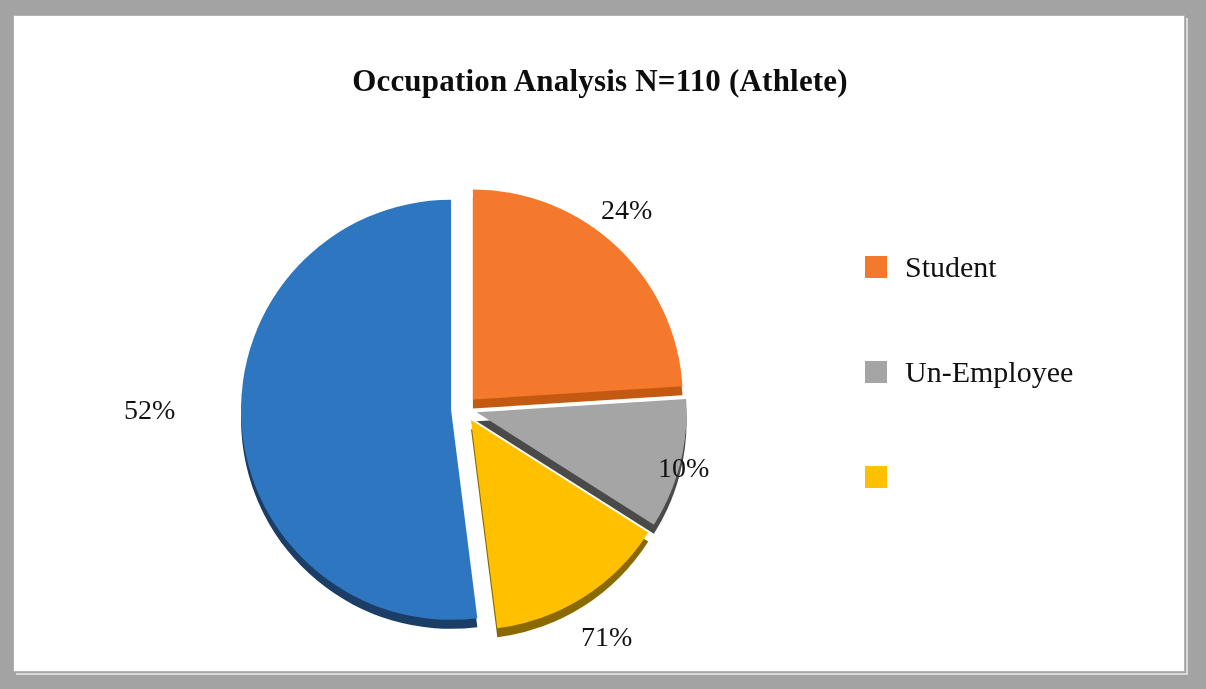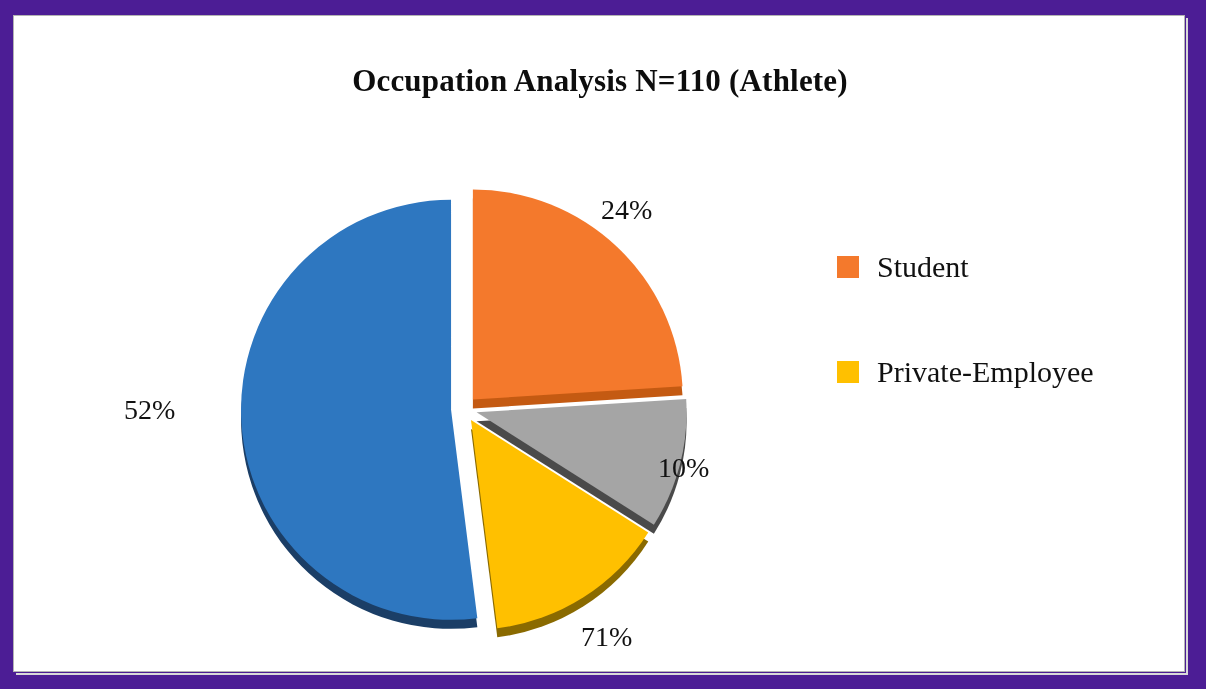--- a/index.html
+++ b/index.html
@@ -4,21 +4,21 @@
 <style>
   html, body {
     margin: 0;
     padding: 0;
     background: #ffffff;
   }
   #page {
     position: relative;
     width: 1206px;
     height: 689px;
-    background: #4c1d95;
+    background: #a3a3a3;
     overflow: hidden;
     font-family: "Liberation Serif", "DejaVu Serif", serif;
   }
   
   #frame {
     position: absolute;
     left: 13px;
     top: 15px;
     width: 1172px;
     height: 657px;
@@ -72,21 +72,21 @@
     white-space: nowrap;
   }
   #pct-student   { left: 587px; top: 178px; }
   #pct-unemp     { left: 644px; top: 436px; }
   #pct-private   { left: 567px; top: 605px; }
   #pct-govt      { left: 110px;  top: 378px; }
 
   
   #legend {
     position: absolute;
-    left: 823px;
+    left: 851px;
     top: 198px;
     width: 330px;
   }
   .legend-row {
     display: flex;
     align-items: center;
     height: 105px;
   }
   .legend-swatch {
     width: 22px;
@@ -140,24 +140,27 @@
 
     </div>
 
     <div id="legend">
 
       <div class="legend-row">
         <span class="legend-swatch" style="background-color: rgb(244, 121, 44);"></span>
         <span class="legend-label">Student</span>
       </div>
 
+      <div class="legend-row">
+        <span class="legend-swatch" style="background-color: rgb(165, 165, 165);"></span>
+        <span class="legend-label">Un-Employee</span>
+      </div>
 
       <div class="legend-row">
         <span class="legend-swatch" style="background-color: rgb(255, 192, 0);"></span>
-        <span class="legend-label">Private-Employee</span>
       </div>
 
 
     </div>
 
   </div>
 
   <div id="frame-shadow"></div>
 
 </div>

